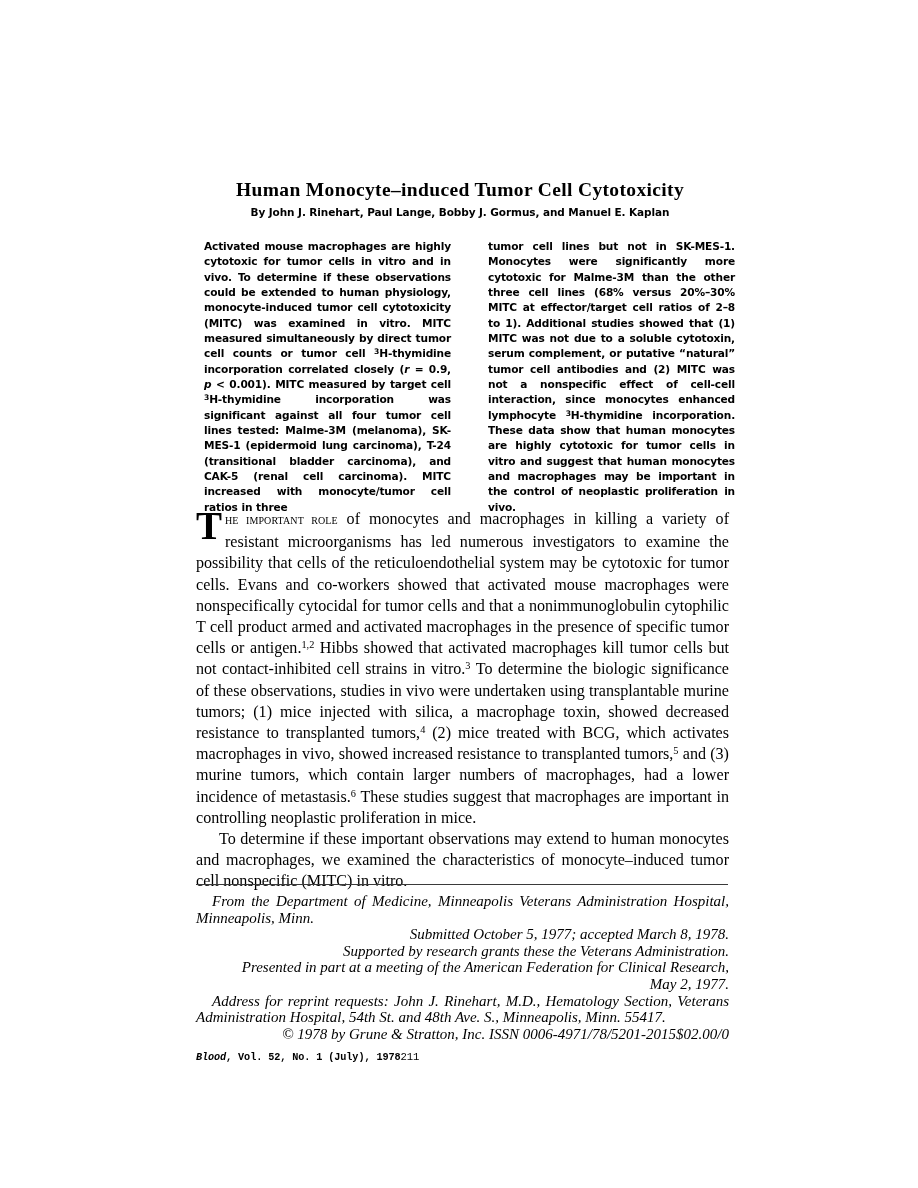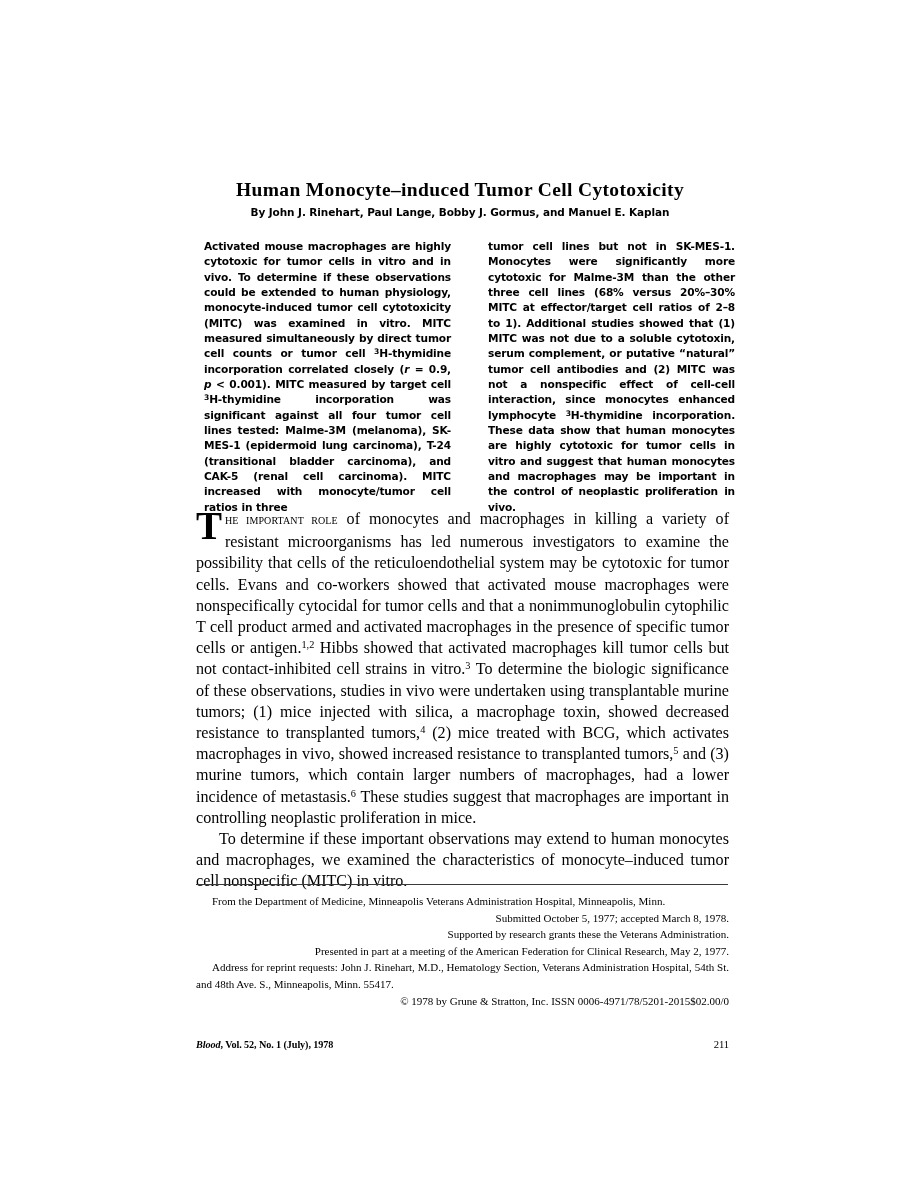--- a/index.html
+++ b/index.html
@@ -124,50 +124,51 @@
     top: 884px;
     width: 532px;
     height: 1px;
     background: #3a3a3a;
   }
   .footnotes {
     position: absolute;
     left: 196px;
     top: 893px;
     width: 533px;
-    font-size: 11px;
+    font-style: italic;
+    font-size: 15px;
     line-height: 16.6px;
   }
   .footnotes p {
     margin: 0;
     text-indent: 16px;
     text-align: justify;
     text-justify: inter-word;
   }
   .footnotes p.nojust {
     text-align: right;
   }
 
   
   .footer {
     position: absolute;
     left: 196px;
     top: 1039px;
     width: 533px;
-    font-family: Liberation Serif, serif;
+    font-family: Liberation Mono, monospace;
     font-size: 10.2px;
     font-weight: bold;
     display: flex;
-    justify-content: space-between;
+    justify-content: flex-start;
     align-items: baseline;
     letter-spacing: -0.1px;
   }
   .footer .journal { font-style: italic; }
   .footer .journal .vol { font-style: normal; }
-  .footer .pageno { font-weight: normal; font-size: 10.6px; }
+  .footer .pageno { font-weight: normal; font-size: 10.6px; margin-top: 12px; }
 </style>
 </head>
 <body>
 
 <div class="page">
 
   <h1 class="title">Human Monocyte–induced Tumor Cell Cytotoxicity</h1>
 
   <div class="byline">By John J. Rinehart, Paul Lange, Bobby J. Gormus, and Manuel E. Kaplan</div>
 

